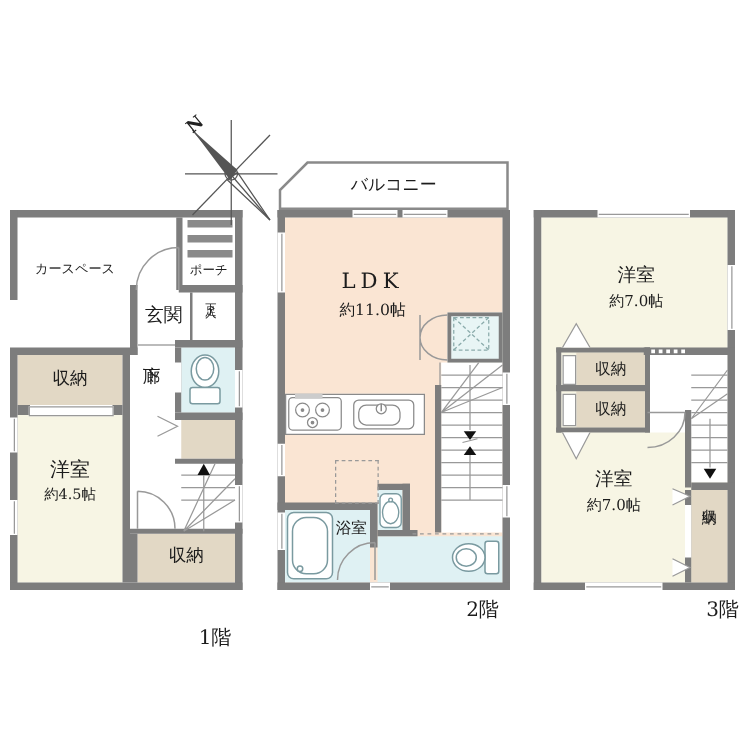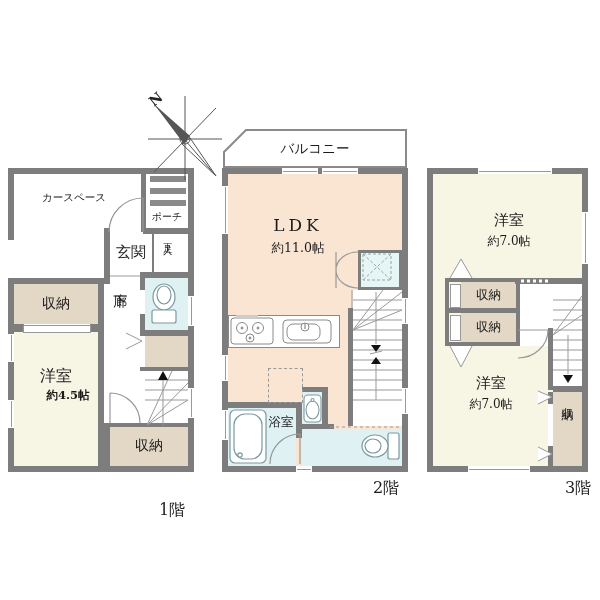--- a/index.html
+++ b/index.html
@@ -67,28 +67,28 @@
     <div class="wall" style="left:104px;top:427px;width:6px;height:39px;"></div>
     <div class="wall" style="left:14px;top:324px;width:10px;height:8px;"></div>
     <div class="wall" style="left:90px;top:324px;width:8px;height:8px;"></div>
     <div class="doorstrip" style="left:23px;top:325px;width:66px;height:6px;"></div>
 
     <div class="win win-v" style="left:8px;top:334px;width:6px;height:28px;"></div>
     <div class="win win-v" style="left:8px;top:400px;width:6px;height:28px;"></div>
     <div class="win win-v" style="left:188px;top:296px;width:6px;height:30px;"></div>
     <div class="win win-v" style="left:188px;top:388px;width:6px;height:30px;"></div>
 
-    <div class="lbl" style="left:14px;top:191px;width:92px;font-size:10.5px;text-align:right;">カースペース</div>
+    <div class="lbl" style="left:14px;top:209px;width:92px;font-size:10.5px;">カースペース</div>
     <div class="lbl" style="left:146px;top:211px;width:42px;font-size:10px;">ポーチ</div>
     <div class="lbl" style="left:108px;top:243px;width:46px;font-size:15px;">玄関</div>
     <div class="lbl vert" style="left:162px;top:236px;font-size:9px;letter-spacing:1px;">下足入</div>
     <div class="lbl vert" style="left:112px;top:282px;font-size:14px;">廊下</div>
     <div class="lbl" style="left:14px;top:295px;width:84px;font-size:14px;">収納</div>
     <div class="lbl" style="left:14px;top:366px;width:84px;font-size:16px;">洋室</div>
-    <div class="lbl" style="left:26px;top:389px;width:84px;font-size:11.5px;font-weight:bold;">約4.5帖</div>
+    <div class="lbl" style="left:14px;top:389px;width:84px;font-size:11.5px;">約4.5帖</div>
     <div class="lbl" style="left:110px;top:437px;width:78px;font-size:14px;">収納</div>
     <div class="lbl" style="left:146px;top:500px;width:52px;font-size:16px;">1階</div>
   </div>
 
   <div>
 
     <div class="room peach" style="left:228px;top:174px;width:174px;height:292px;"></div>
     <div class="room blue" style="left:228px;top:408px;width:68px;height:58px;"></div>
     <div class="room blue" style="left:302px;top:392px;width:20px;height:32px;"></div>
     <div class="room blue" style="left:302px;top:429px;width:100px;height:37px;"></div>

